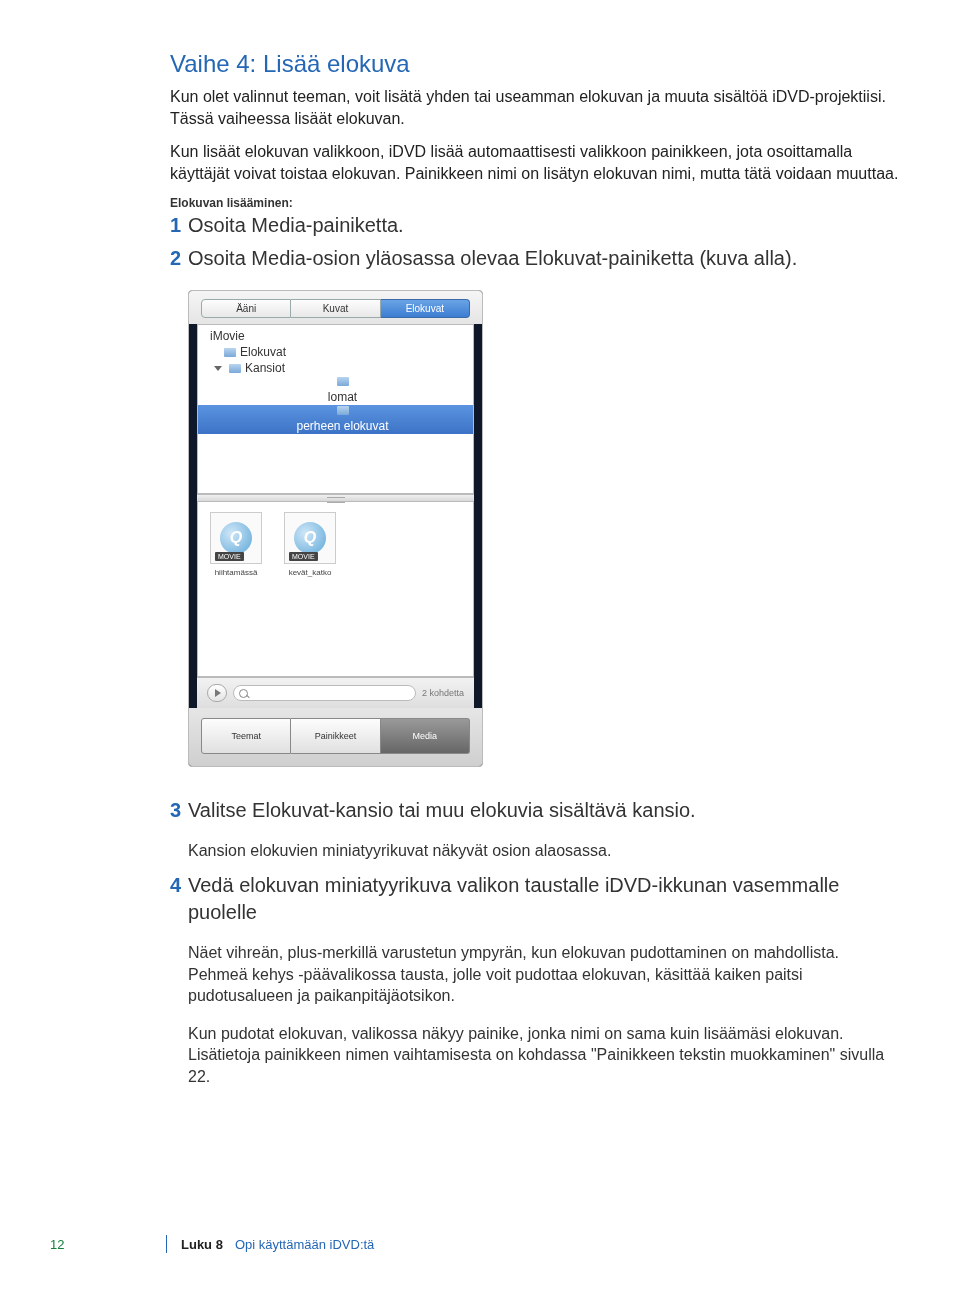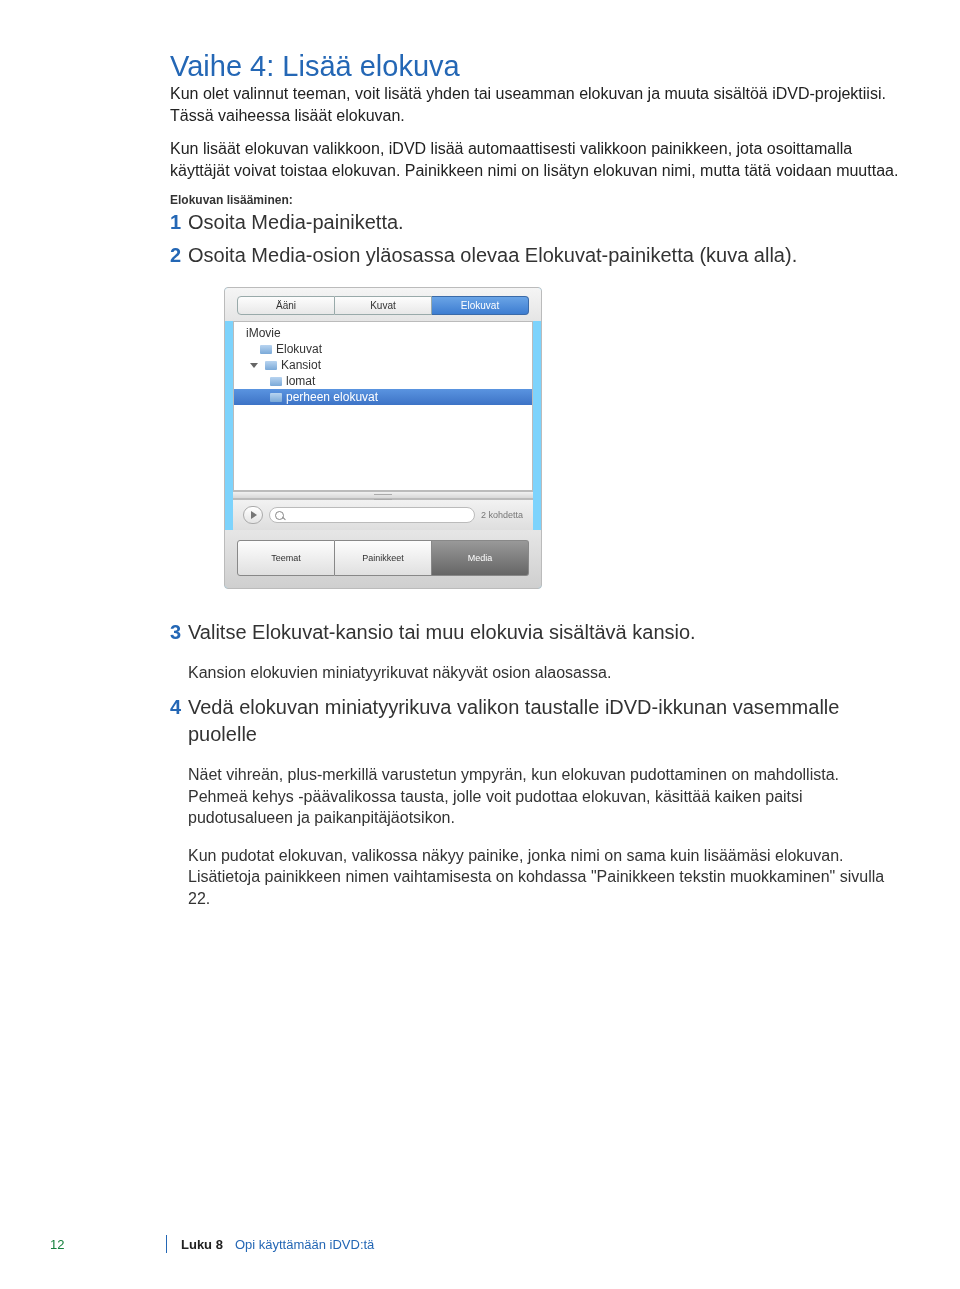--- a/index.html
+++ b/index.html
@@ -9,23 +9,23 @@
     background: #fff;
     font-family: "Helvetica Neue", Helvetica, Arial, sans-serif;
     color: #333;
     position: relative;
   }
   .page {
     padding: 50px 60px 0 170px;
   }
   .heading {
     color: #2467b5;
-    font-size: 29px;
+    font-size: 24px;
     font-weight: 400;
-    margin-bottom: 0;
+    margin-bottom: 8px;
   }
   .body {
     font-size: 16px;
     line-height: 1.35;
     margin-bottom: 12px;
     color: #222;
   }
   .subhead {
     font-weight: 700;
     font-size: 12px;
@@ -53,27 +53,26 @@
     margin-bottom: 10px;
     margin-top: 16px;
     padding-left: 18px;
   }
 
   
   .panel-wrap {
     margin: 18px 0 30px 18px;
   }
   .panel {
-    width: 318px;
-    background: #7dd3fc;
+    width: 295px;
+    background: #0f172a;
     border: 1px solid #bbb;
     border-radius: 4px;
     overflow: hidden;
     position: relative;
-    margin-left: 36px;
   }
   .tabrow {
     display: flex;
     padding: 8px 12px 6px 12px;
     gap: 0;
     background: linear-gradient(#f5f5f5,#e5e5e5);
   }
   .seg {
     flex: 1;
     text-align: center;
@@ -99,21 +98,21 @@
     font-size: 12px;
     padding: 3px 0;
   }
   .tree-row {
     padding: 1px 6px 1px 12px;
     display: flex;
     align-items: center;
     gap: 4px;
   }
   .tree-row.child { padding-left: 26px; }
-  .tree-row.child2 { padding-left: 36px; }
+  .tree-row.child2 { padding-left: 20px; flex-direction: column; }
   .tree-row.sel {
     background: linear-gradient(#5a94e0,#3d73c6);
     color: #fff;
   }
   .disclosure {
     width: 0; height: 0;
     border-left: 4px solid transparent;
     border-right: 4px solid transparent;
     border-top: 5px solid #666;
     display: inline-block;
@@ -336,20 +335,36 @@
         <div class="tree-row child2">
             <span class="folder-ic"></span>
             <span>lomat</span>
           </div>
         <div class="tree-row child2 sel">
             <span class="folder-ic"></span>
             <span>perheen elokuvat</span>
           </div>
       </div>
       <div class="splitter"></div>
+      <div class="thumbs">
+        <div class="thumb">
+          <div class="thumb-img">
+            <div class="qt-badge"></div>
+            <div class="movie-strip">MOVIE</div>
+          </div>
+          <span>hiihtamässä</span>
+        </div>
+        <div class="thumb">
+          <div class="thumb-img">
+            <div class="qt-badge"></div>
+            <div class="movie-strip">MOVIE</div>
+          </div>
+          <span>kevät_katko</span>
+        </div>
+      </div>
       <div class="footbar">
         <div class="playbtn"></div>
         <div class="search"></div>
         <div class="count">2 kohdetta</div>
       </div>
       <div class="bottomtabs">
         <div class="bseg">Teemat</div>
         <div class="bseg middle">Painikkeet</div>
         <div class="bseg active">Media</div>
       </div>

